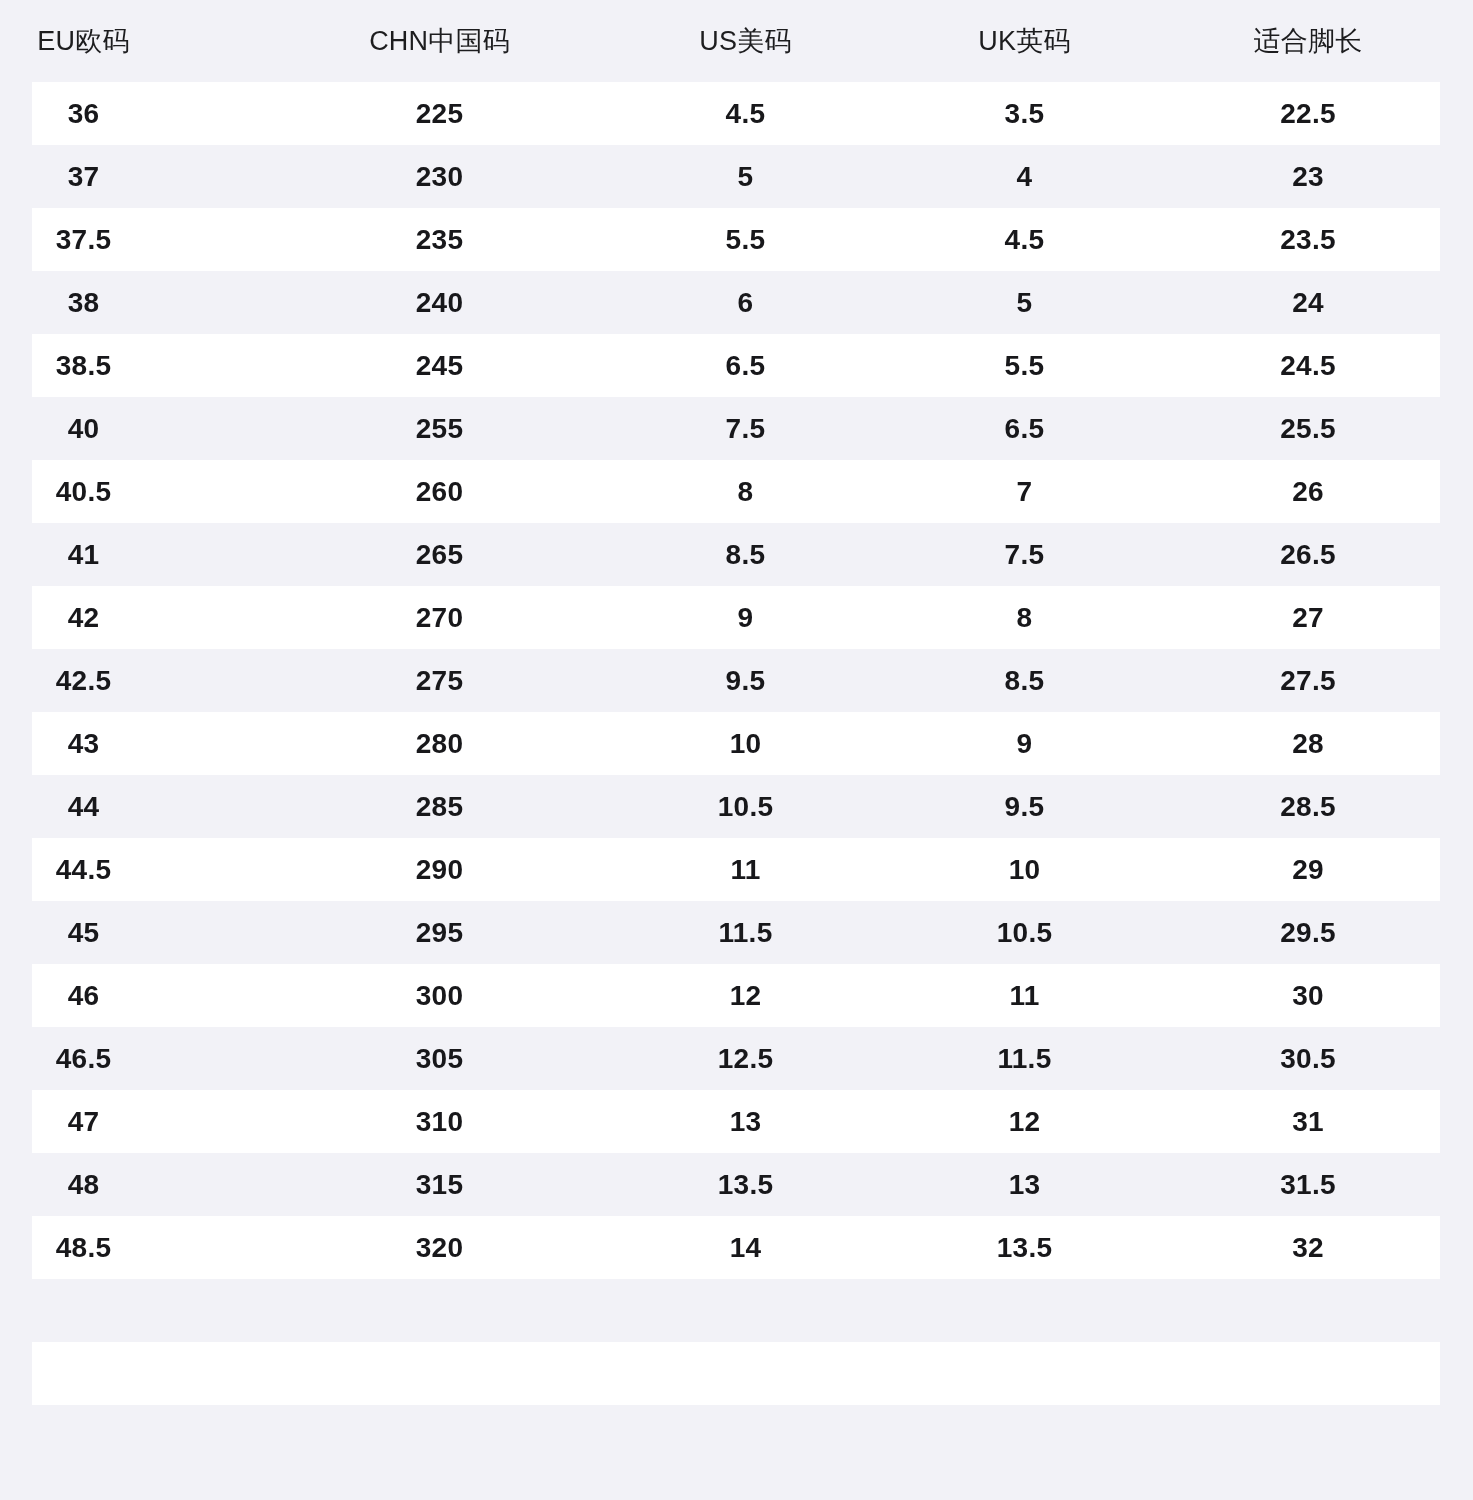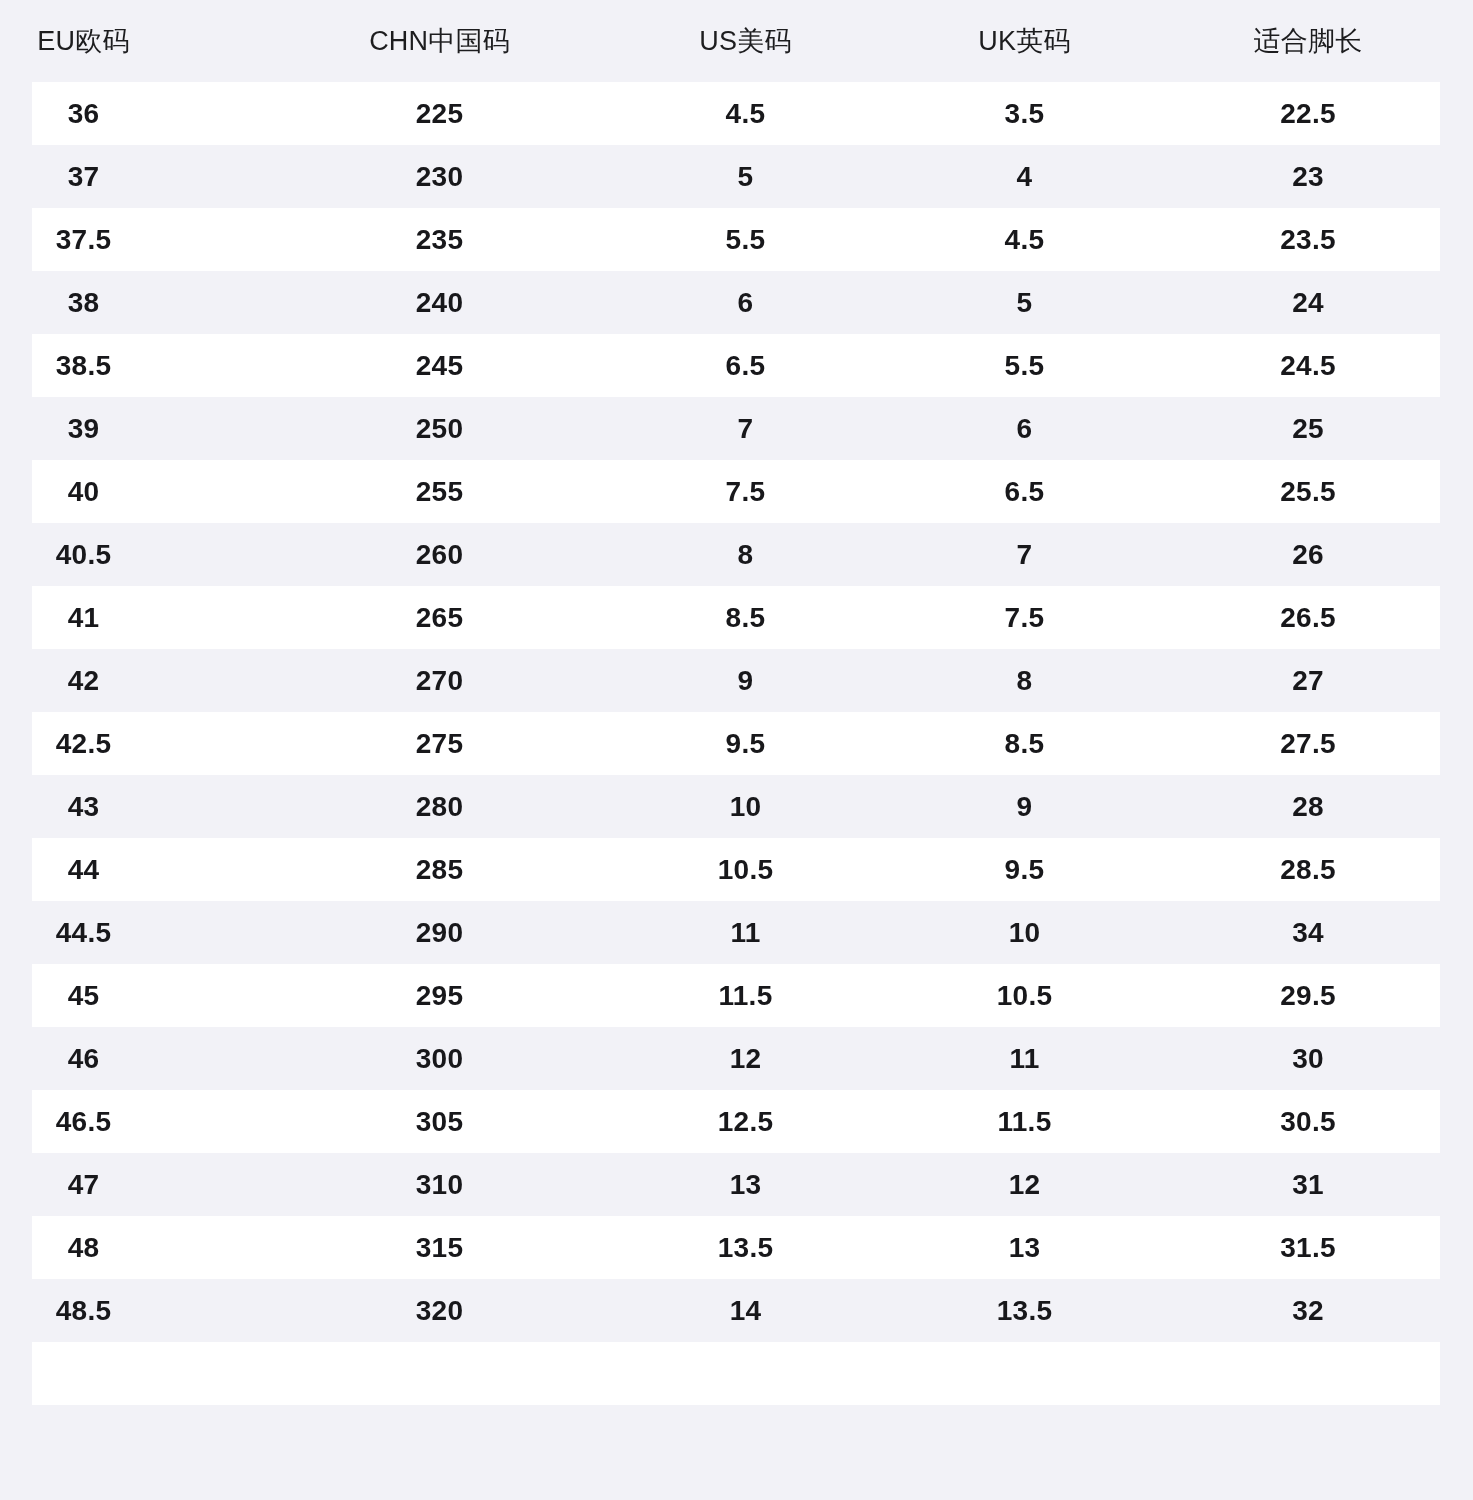--- a/index.html
+++ b/index.html
@@ -170,27 +170,20 @@
             <td class="c3">5</td>
             <td class="c4">24</td>
           </tr>
           <tr class="odd">
             <td class="c0">38.5</td>
             <td class="c1">245</td>
             <td class="c2">6.5</td>
             <td class="c3">5.5</td>
             <td class="c4">24.5</td>
           </tr>
-          <tr class="even">
-            <td class="c0">39</td>
-            <td class="c1">250</td>
-            <td class="c2">7</td>
-            <td class="c3">6</td>
-            <td class="c4">25</td>
-          </tr>
           <tr class="odd">
             <td class="c0">40</td>
             <td class="c1">255</td>
             <td class="c2">7.5</td>
             <td class="c3">6.5</td>
             <td class="c4">25.5</td>
           </tr>
           <tr class="even">
             <td class="c0">40.5</td>
             <td class="c1">260</td>
@@ -231,21 +224,21 @@
             <td class="c1">285</td>
             <td class="c2">10.5</td>
             <td class="c3">9.5</td>
             <td class="c4">28.5</td>
           </tr>
           <tr class="even">
             <td class="c0">44.5</td>
             <td class="c1">290</td>
             <td class="c2">11</td>
             <td class="c3">10</td>
-            <td class="c4">34</td>
+            <td class="c4">29</td>
           </tr>
           <tr class="odd">
             <td class="c0">45</td>
             <td class="c1">295</td>
             <td class="c2">11.5</td>
             <td class="c3">10.5</td>
             <td class="c4">29.5</td>
           </tr>
           <tr class="even">
             <td class="c0">46</td>

